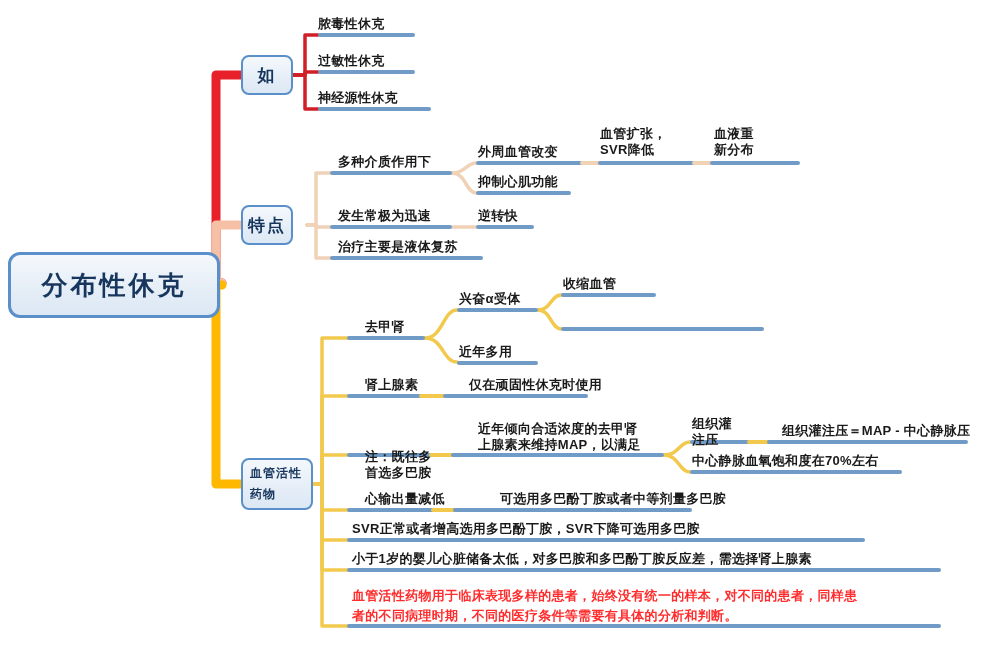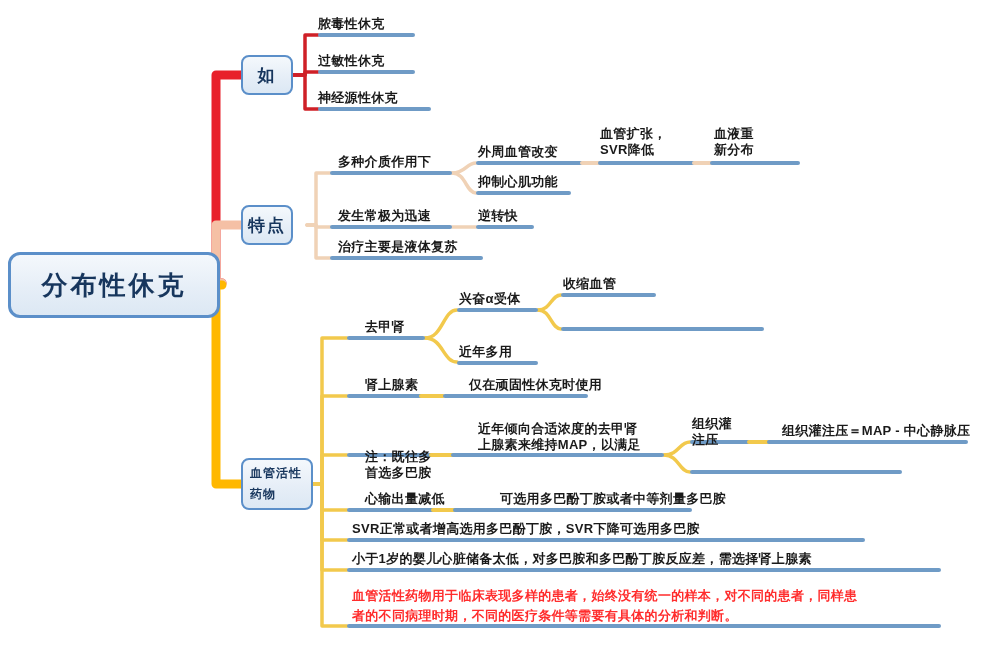--- a/index.html
+++ b/index.html
@@ -183,20 +183,21 @@
   <div class="tl" style="left:365px;top:377px;">肾上腺素</div>
   <div class="tl" style="left:469px;top:377px;">仅在顽固性休克时使用</div>
 
   <div class="tl" style="left:365px;top:421px;margin-top:28px;">注：既往多
 首选多巴胺</div>
   <div class="tl" style="left:478px;top:421px;">近年倾向合适浓度的去甲肾
 上腺素来维持MAP，以满足</div>
   <div class="tl" style="left:692px;top:416px;">组织灌
 注压</div>
   <div class="tl" style="left:782px;top:423px;">组织灌注压＝MAP - 中心静脉压</div>
+  <div class="tl" style="left:692px;top:453px;">中心静脉血氧饱和度在70%左右</div>
 
   <div class="tl" style="left:365px;top:491px;">心输出量减低</div>
   <div class="tl" style="left:352px;top:521px;">SVR正常或者增高选用多巴酚丁胺，SVR下降可选用多巴胺</div>
 
   <div class="tl" style="left:500px;top:491px;">可选用多巴酚丁胺或者中等剂量多巴胺</div>
   <div class="tl" style="left:352px;top:551px;">小于1岁的婴儿心脏储备太低，对多巴胺和多巴酚丁胺反应差，需选择肾上腺素</div>
   <div class="tl red" style="left:352px;top:586px;line-height:20px;">血管活性药物用于临床表现多样的患者，始终没有统一的样本，对不同的患者，同样患
 者的不同病理时期，不同的医疗条件等需要有具体的分析和判断。</div>
 
   <div class="node root">

